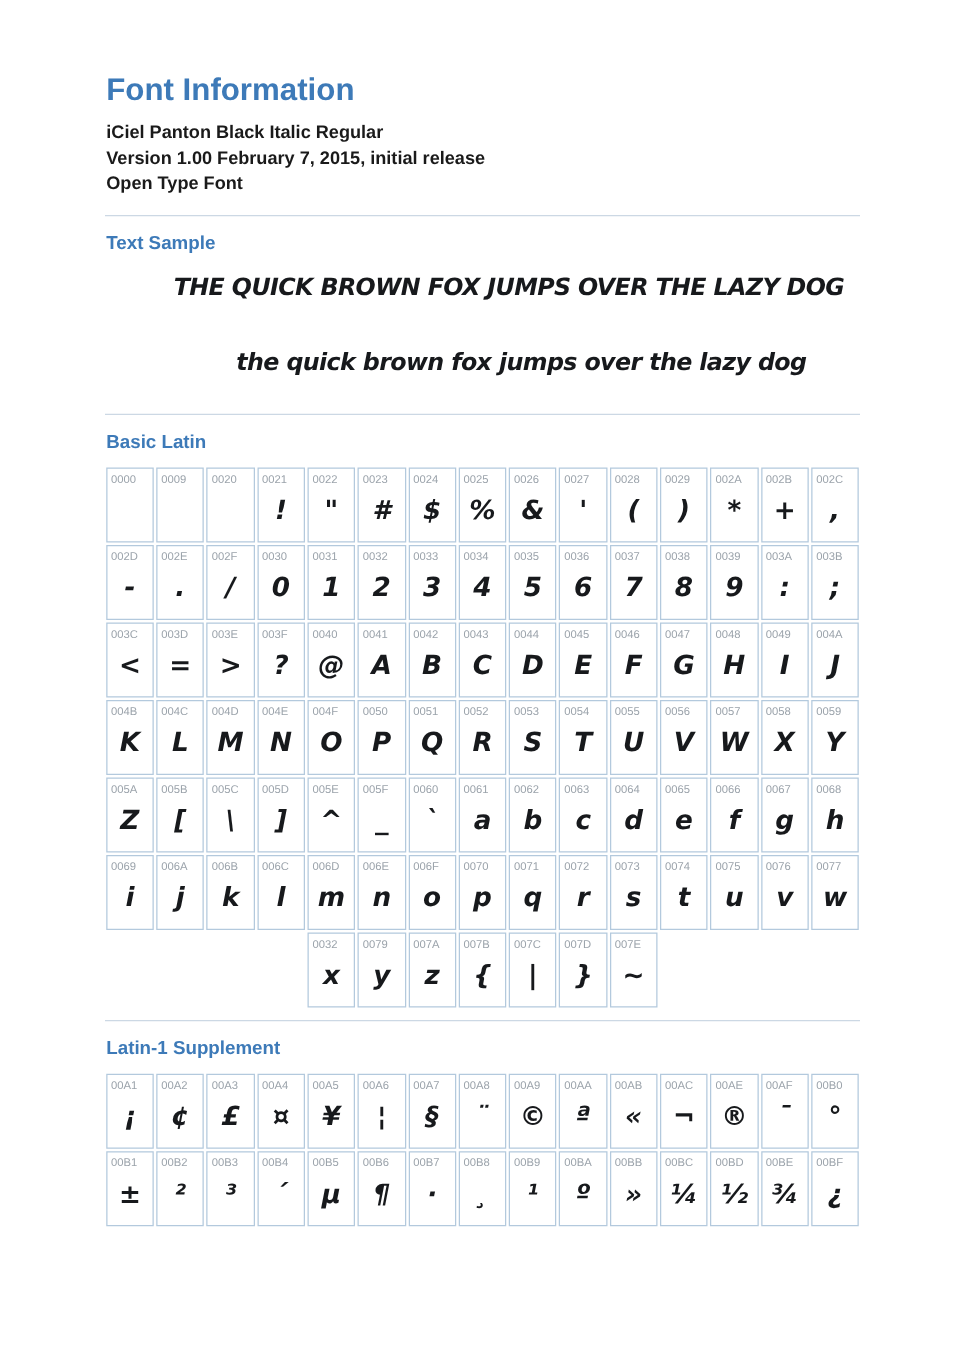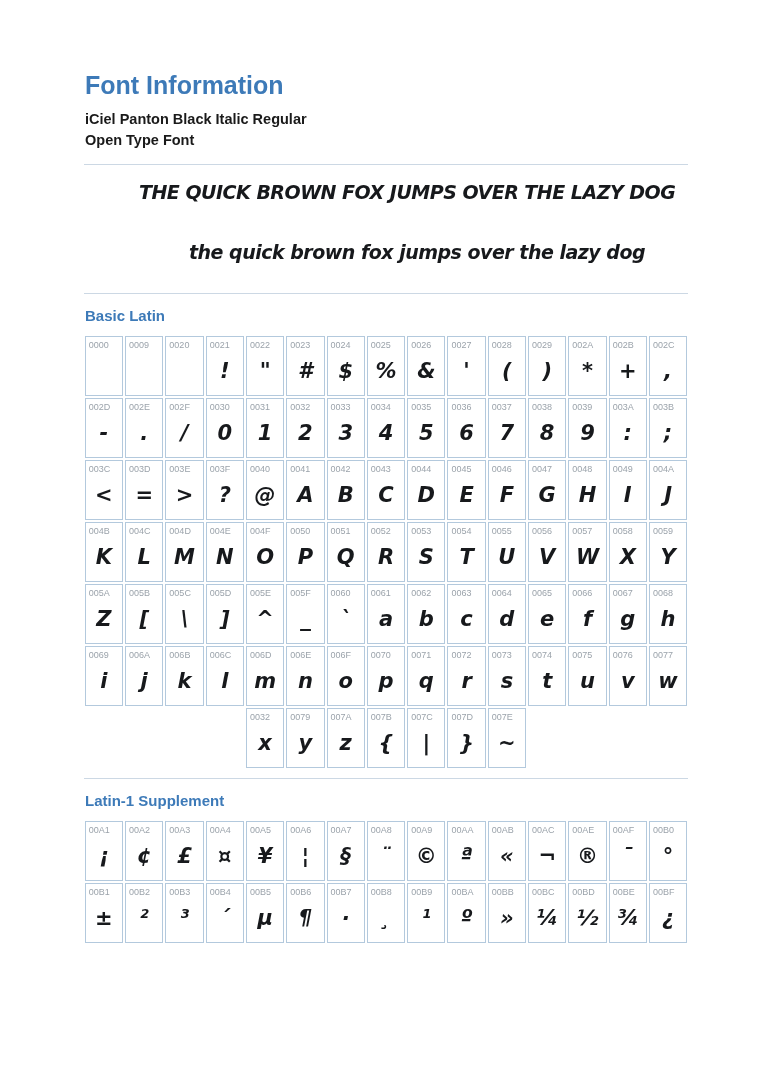--- a/index.html
+++ b/index.html
@@ -14,21 +14,21 @@
   }
   .content {
     width: 604px;
     margin-left: 84px;
     padding-top: 58px;
   }
   .page-title {
     font-size: 25px;
     font-weight: bold;
     color: #3d7ab8;
-    margin: 13px 0 9px 1px;
+    margin: 0 0 9px 1px;
     letter-spacing: 0;
   }
   .meta-line {
     font-size: 14.5px;
     font-weight: bold;
     line-height: 20.5px;
     color: #1a1a1a;
     margin-left: 1px;
   }
   .divider {
@@ -103,24 +103,26 @@
   }
 </style>
 </head>
 <body>
 
 <div class="content">
 
   <h1 class="page-title">Font Information</h1>
 
   <div class="meta-line">iCiel Panton Black Italic Regular</div>
+  <div class="meta-line">Version 1.00 February 7, 2015, initial release</div>
   <div class="meta-line">Open Type Font</div>
 
   <hr class="divider d1">
 
+  <div class="section-heading">Text Sample</div>
   <div class="sample-upper">THE QUICK BROWN FOX JUMPS OVER THE LAZY DOG</div>
   <div class="sample-lower">the quick brown fox jumps over the lazy dog</div>
 
   <hr class="divider d2">
 
   <div class="section-heading">Basic Latin</div>
   <div class="char-table">
       <div class="char-row">
         <div class="char-cell">
           <div class="char-code">0000</div>

